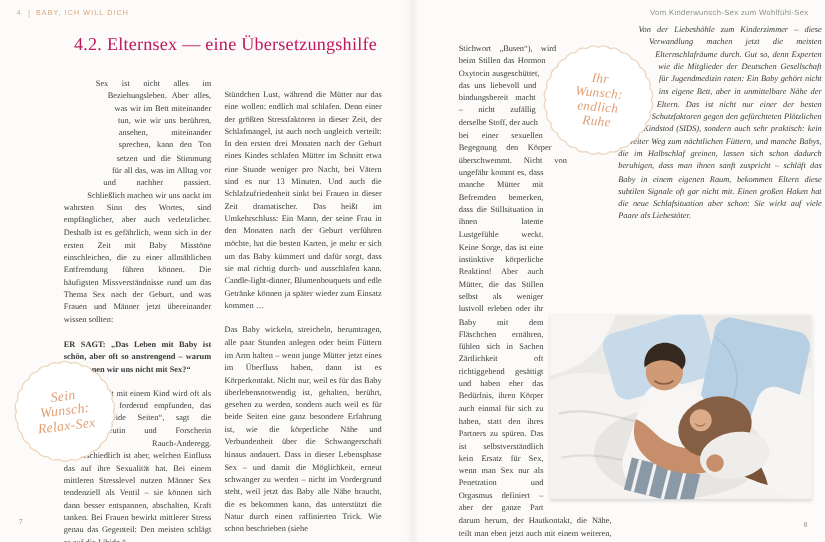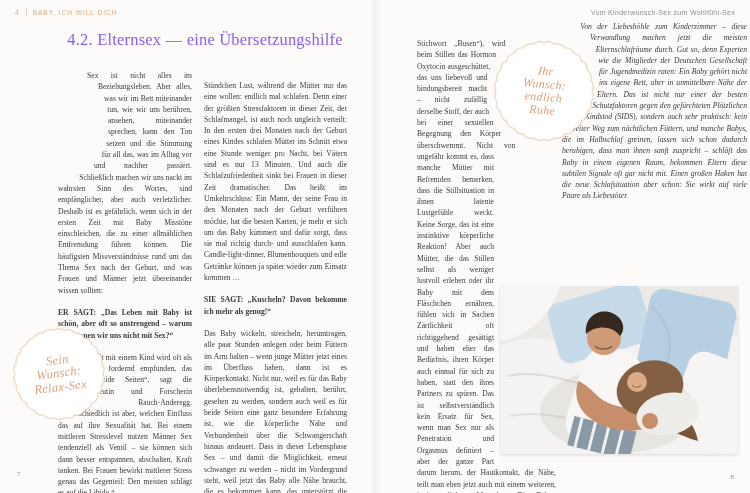--- a/index.html
+++ b/index.html
@@ -19,21 +19,21 @@
   }
   .runhead-left .chnum{padding-right:6px;border-right:1px solid #e7cbae;}
   .runhead-right{
     right:15px;top:9px;text-align:right;
     font-family:"Liberation Sans","DejaVu Sans",sans-serif;
     font-size:7px;letter-spacing:.3px;color:#8f8f8f;
   }
   
   .chapter-title{
     left:62px;top:30px;width:286px;text-align:center;
-    font-size:16.5px;color:#8b5cf6;letter-spacing:.2px;white-space:nowrap;
+    font-size:16.5px;color:#be185d;letter-spacing:.2px;white-space:nowrap;
   }
   
   .col{
     font-size:7.6px;line-height:11.3px;text-align:justify;
     hyphens:auto;-webkit-hyphens:auto;
   }
   .col p{margin:0;}
   .col p + p{margin-top:11px;}
   .col p.bold{font-weight:bold;}
   .lcol1{left:58px;top:70px;width:134px;height:392px;}
@@ -90,21 +90,20 @@
 <div class="abs col lcol1">
   <div class="cut cut-stamp-left"></div>
   <p>Sex ist nicht alles im Beziehungsleben. Aber alles, was wir im Bett miteinander tun, wie wir uns berühren, ansehen, miteinander sprechen, kann den Ton setzen und die Stimmung für all das, was im Alltag vor und nachher passiert. Schließlich machen wir uns nackt im wahrsten Sinn des Wortes, sind empfänglicher, aber auch verletzlicher. Deshalb ist es gefährlich, wenn sich in der ersten Zeit mit Baby Misstöne einschleichen, die zu einer allmählichen Entfremdung führen können. Die häufigsten Missverständnisse rund um das Thema Sex nach der Geburt, und was Frauen und Männer jetzt übereinander wissen sollten:</p>
   <p class="bold">ER SAGT: „Das Leben mit Baby ist schön, aber oft so anstrengend – warum entspannen wir uns nicht mit Sex?“</p>
   <p>„Die erste Zeit mit einem Kind wird oft als ausgesprochen fordernd empfunden, das gilt für beide Seiten“, sagt die Psychotherapeutin und Forscherin Valentina Rauch-Anderegg. „Unterschiedlich ist aber, welchen Einfluss das auf ihre Sexualität hat. Bei einem mittleren Stresslevel nutzen Männer Sex tendenziell als Ventil – sie können sich dann besser entspannen, abschalten, Kraft tanken. Bei Frauen bewirkt mittlerer Stress genau das Gegenteil: Den meisten schlägt es auf die Libido.“</p>
 
 </div>
 
 <div class="abs col lcol2">
   <p>Stündchen Lust, während die Mütter nur das eine wollen: endlich mal schlafen. Denn einer der größten Stressfaktoren in dieser Zeit, der Schlafmangel, ist auch noch ungleich verteilt: In den ersten drei Monaten nach der Geburt eines Kindes schlafen Mütter im Schnitt etwa eine Stunde weniger pro Nacht, bei Vätern sind es nur 13 Minuten. Und auch die Schlafzufriedenheit sinkt bei Frauen in dieser Zeit dramatischer. Das heißt im Umkehrschluss: Ein Mann, der seine Frau in den Monaten nach der Geburt verführen möchte, hat die besten Karten, je mehr er sich um das Baby kümmert und dafür sorgt, dass sie mal richtig durch- und ausschlafen kann. Candle-light-dinner, Blumenbouquets und edle Getränke können ja später wieder zum Einsatz kommen …</p>
-  <p class="bold">SIE SAGT: „Kuscheln? Davon bekomme ich mehr als genug!“</p>
   <p>Das Baby wickeln, streicheln, herumtragen, alle paar Stunden anlegen oder beim Füttern im Arm halten – wenn junge Mütter jetzt eines im Überfluss haben, dann ist es Körperkontakt. Nicht nur, weil es für das Baby überlebensnotwendig ist, gehalten, berührt, gesehen zu werden, sondern auch weil es für beide Seiten eine ganz besondere Erfahrung ist, wie die körperliche Nähe und Verbundenheit über die Schwangerschaft hinaus andauert. Dass in dieser Lebensphase Sex – und damit die Möglichkeit, erneut schwanger zu werden – nicht im Vordergrund steht, weil jetzt das Baby alle Nähe braucht, die es bekommen kann, das unterstützt die Natur durch einen raffinierten Trick. Wie schon beschrieben (siehe</p>
 </div>
 
 <div class="abs stamp stamp1">
   <svg width="98" height="98" viewBox="0 0 98 98">
     <path fill="#ffffff" stroke="#eed6bc" stroke-width="1.2" d="M93.0 49.0 Q95.9 54.7 91.7 59.5 Q93.1 65.7 88.0 69.4 Q87.8 75.8 81.9 78.2 Q80.3 84.3 74.0 85.2 Q70.9 90.8 64.6 90.1 Q60.3 94.8 54.3 92.7 Q49.0 96.2 43.7 92.7 Q37.7 94.8 33.4 90.1 Q27.1 90.8 24.0 85.2 Q17.7 84.3 16.1 78.2 Q10.2 75.8 10.0 69.4 Q4.9 65.7 6.3 59.5 Q2.1 54.7 5.0 49.0 Q2.1 43.3 6.3 38.5 Q4.9 32.3 10.0 28.6 Q10.2 22.2 16.1 19.8 Q17.7 13.7 24.0 12.8 Q27.1 7.2 33.4 7.9 Q37.7 3.2 43.7 5.3 Q49.0 1.8 54.3 5.3 Q60.3 3.2 64.6 7.9 Q70.9 7.2 74.0 12.8 Q80.3 13.7 81.9 19.8 Q87.8 22.2 88.0 28.6 Q93.1 32.3 91.7 38.5 Q95.9 43.3 93.0 49.0 Z"></path>
   </svg>
   <div class="stamp-text">
     <span>Sein</span>
     <span>Wunsch:</span>

